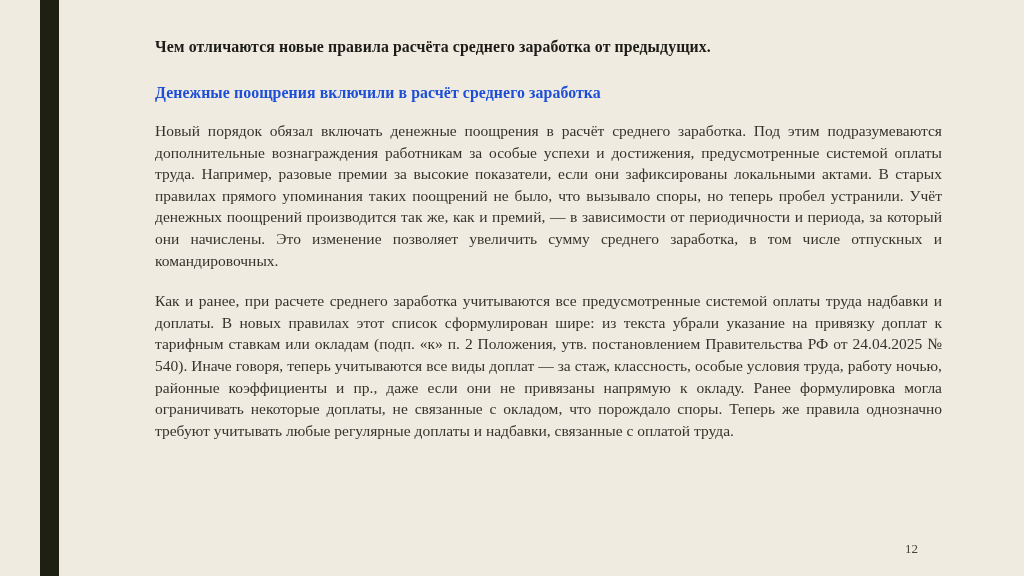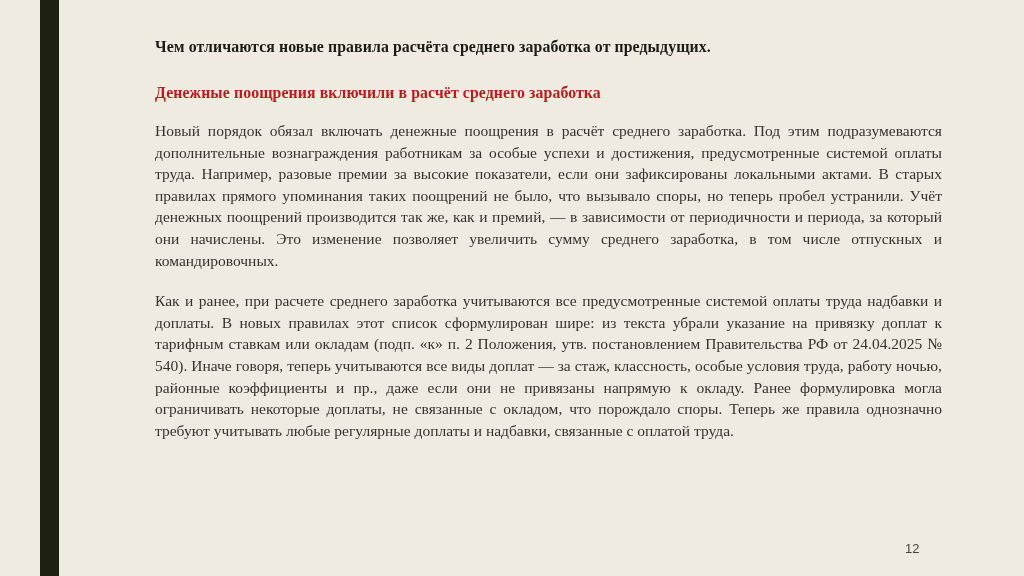--- a/index.html
+++ b/index.html
@@ -34,36 +34,36 @@
     font-size: 15.8px;
     line-height: 22px;
     color: #1C1B16;
     margin: 0 0 24px 0;
     letter-spacing: 0.1px;
   }
   .section-heading {
     font-weight: bold;
     font-size: 15.8px;
     line-height: 22px;
-    color: #b91c1c;
+    color: #1d4ed8;
     margin: 0 0 16px 0;
     letter-spacing: 0.1px;
   }
   .body-paragraph {
     font-size: 15.5px;
     line-height: 21.6px;
     color: #35332C;
     text-align: justify;
     margin: 0 0 19px 0;
   }
   .page-number {
     position: absolute;
     left: 905px;
     top: 541px;
-    font-family: Liberation Sans, sans-serif;
+    font-family: Liberation Serif, serif;
     font-size: 13px;
     color: #45433C;
   }
 </style>
 </head>
 <body>
 
 <div class="slide">
   <div class="accent-bar"></div>
 

